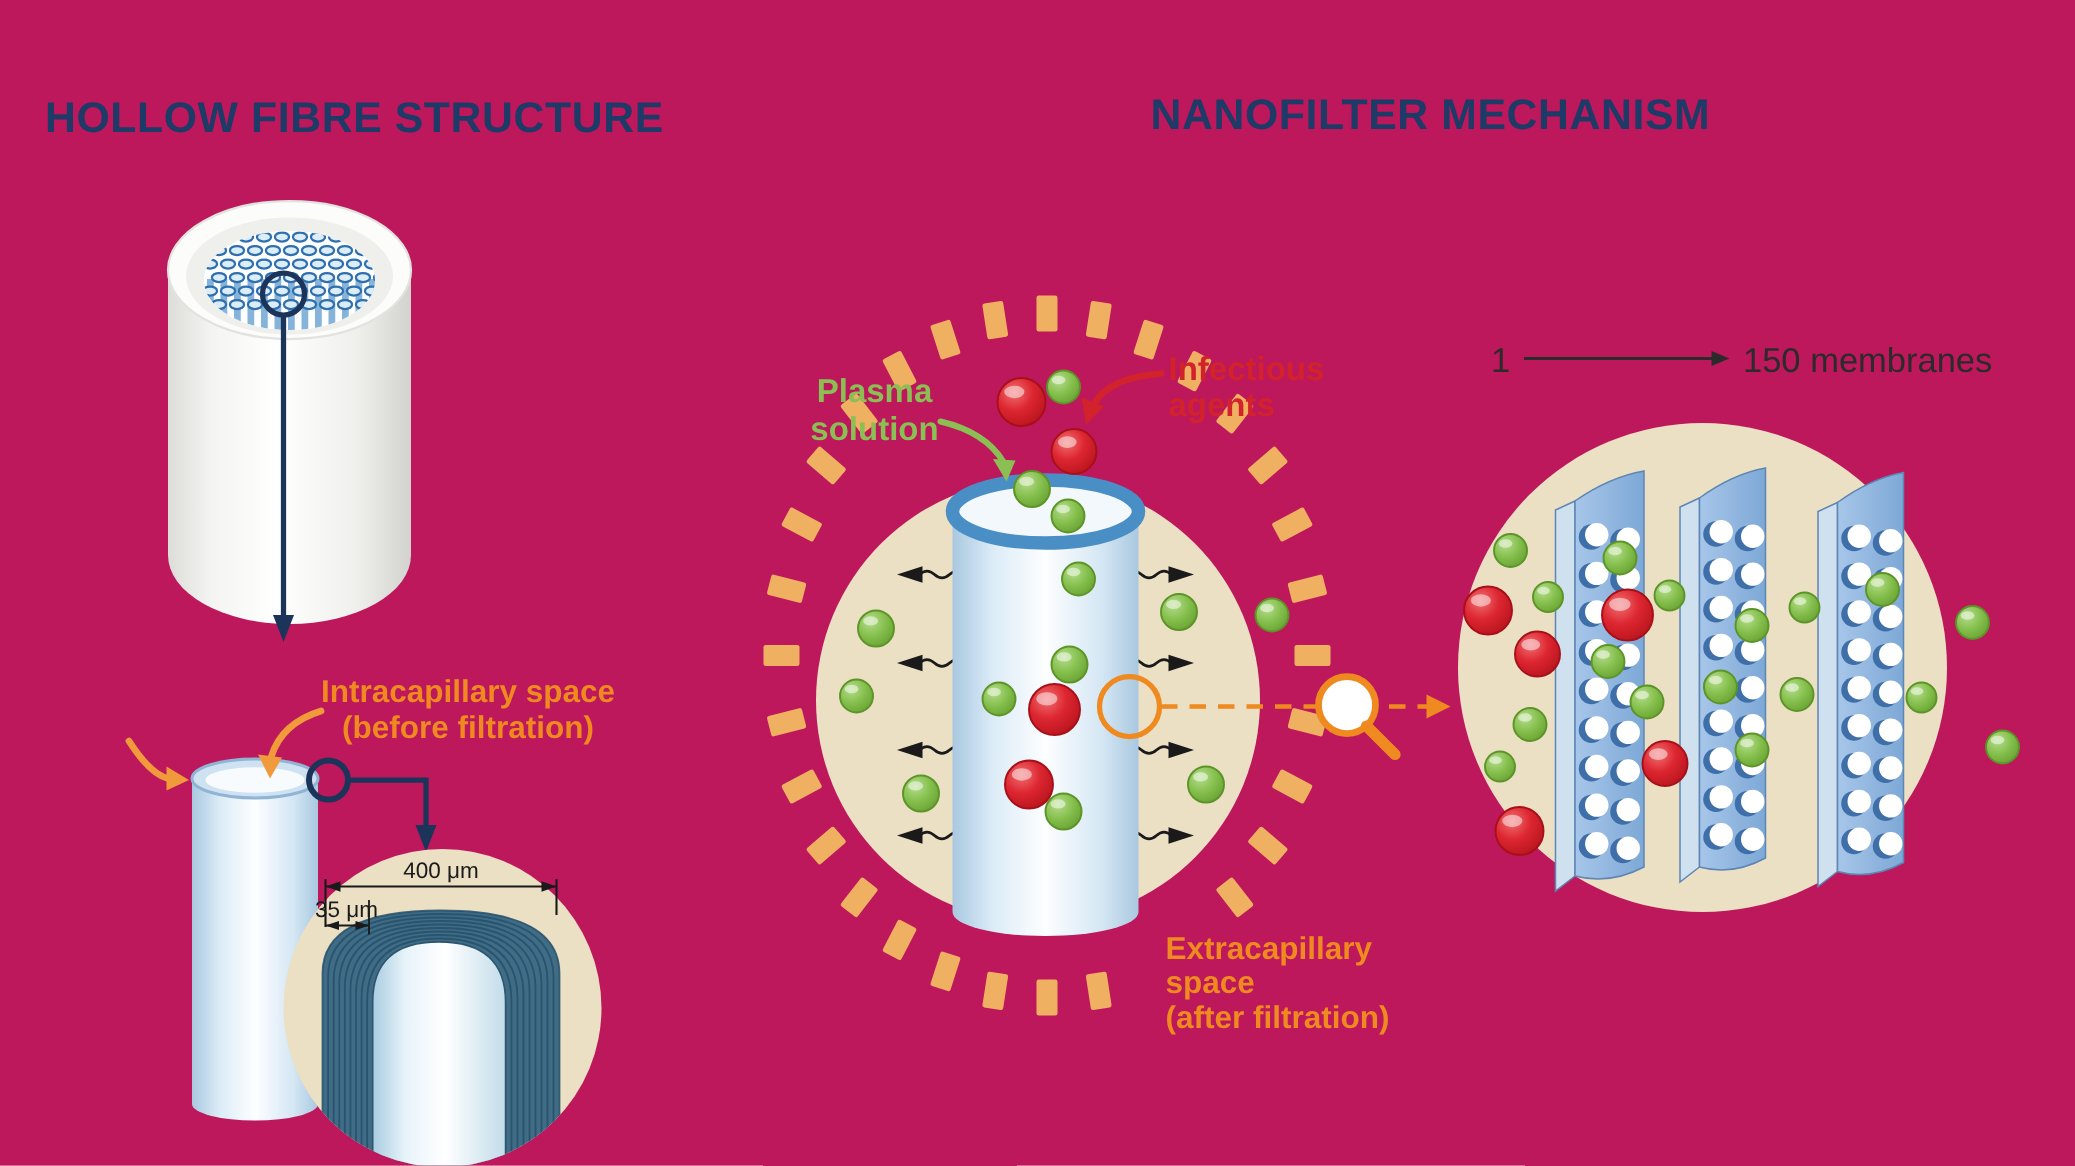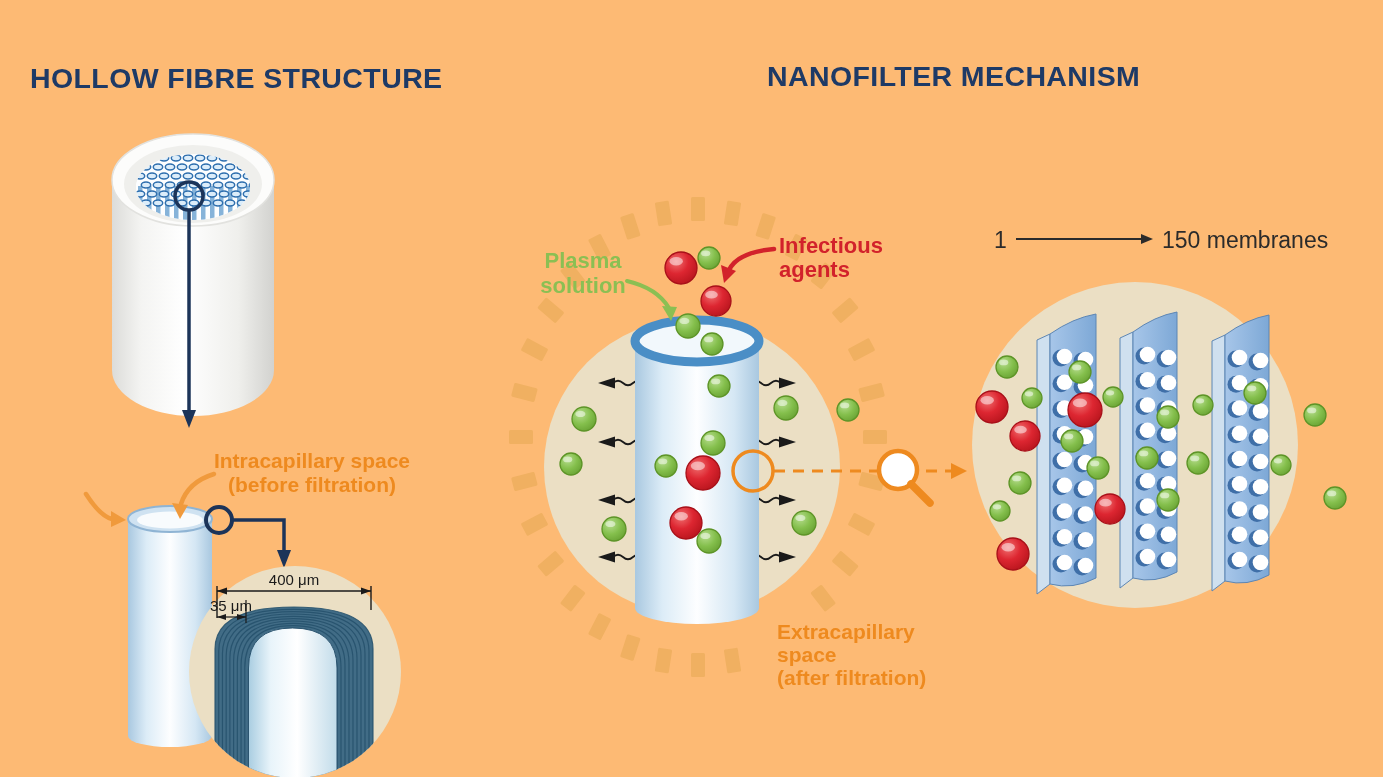--- a/index.html
+++ b/index.html
@@ -1,17 +1,17 @@
 <!DOCTYPE html>
 <html><head>
 <meta charset="utf-8">
 <style>
   html,body{margin:0;padding:0;}
   body{font-family:"Liberation Sans",sans-serif;background:#f7f7f5;}
-  #stage{position:relative;width:1383px;height:777px;background:#fdba74;overflow:hidden;}
+  #stage{position:relative;width:1383px;height:777px;background:#be185d;overflow:hidden;}
   svg{display:block;}
   text{font-family:"Liberation Sans",sans-serif;}
   .section-title{font-size:28.5px;font-weight:bold;letter-spacing:.4px;}
   .orange-label{font-size:21px;font-weight:bold;}
   .color-label{font-size:22px;font-weight:bold;}
   .dim-label{font-size:15px;}
   .scale-label{font-size:23px;}
 </style>
 </head>
 <body>

